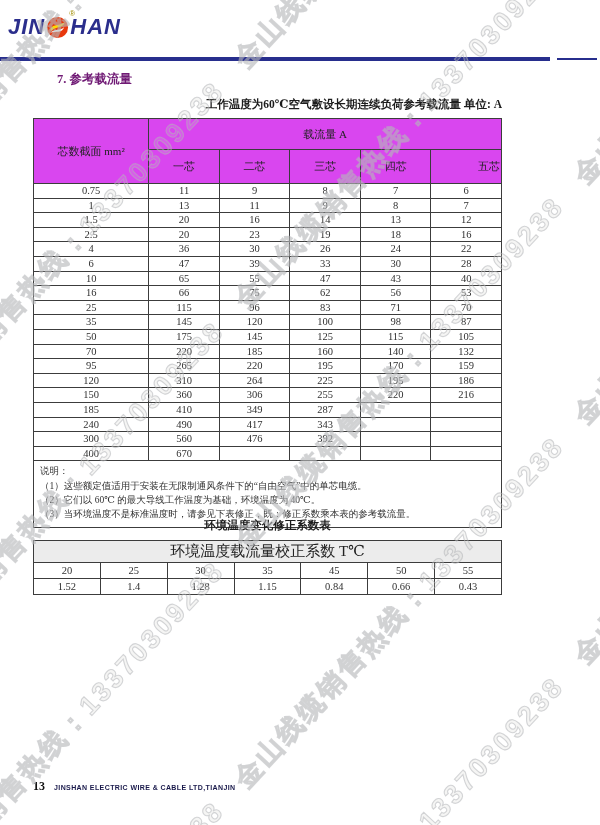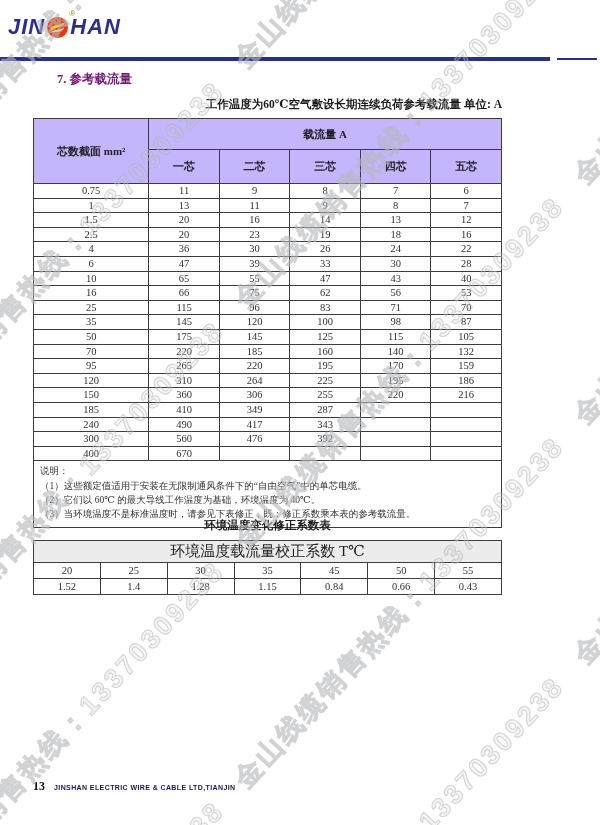--- a/index.html
+++ b/index.html
@@ -46,23 +46,23 @@
   .subtitle{
     position:absolute;left:33px;top:97px;width:469px;z-index:2;
     text-align:right;font-size:11.5px;font-weight:bold;color:#1d1d1d;
   }
 
   
   .main-table{position:absolute;left:33px;top:118px;z-index:2;}
   table{border-collapse:collapse;table-layout:fixed;width:469px;background:transparent;}
   th,td{border:1px solid #3c3c3c;text-align:center;font-weight:normal;}
   table{border:1.5px solid #2d2d2d;}
-  .main-table th{background:#c4b5fd;font-weight:bold;font-size:11px;color:#222;}
+  .main-table th{background:#d946ef;font-weight:normal;font-size:11px;color:#222;}
   .th-col1{width:24%;}
-  .th-c1{width:14.2%;}.th-c2{width:15.2%;}.th-c3{width:14.6%;}.th-c4{width:13.4%;}.th-c5{width:18.6%;}
+  .th-c1{width:14.2%;}.th-c2{width:15.2%;}.th-c3{width:14.6%;}.th-c4{width:13.4%;}.th-c5{width:18.6%;text-align:right;}
   .row-group th{height:28px;}
   .row-sub th{height:31px;}
   .main-table td{height:13.6px;line-height:13.6px;padding:0;font-size:10.5px;color:#303030;}
   .notes-cell{
     text-align:left !important;vertical-align:top;
     padding:3px 8px 6px 6px !important;height:auto !important;line-height:1.5 !important;
     font-size:9.5px !important;color:#2b2b2b;
   }
   .notes-cell div{line-height:1.5;}
 

